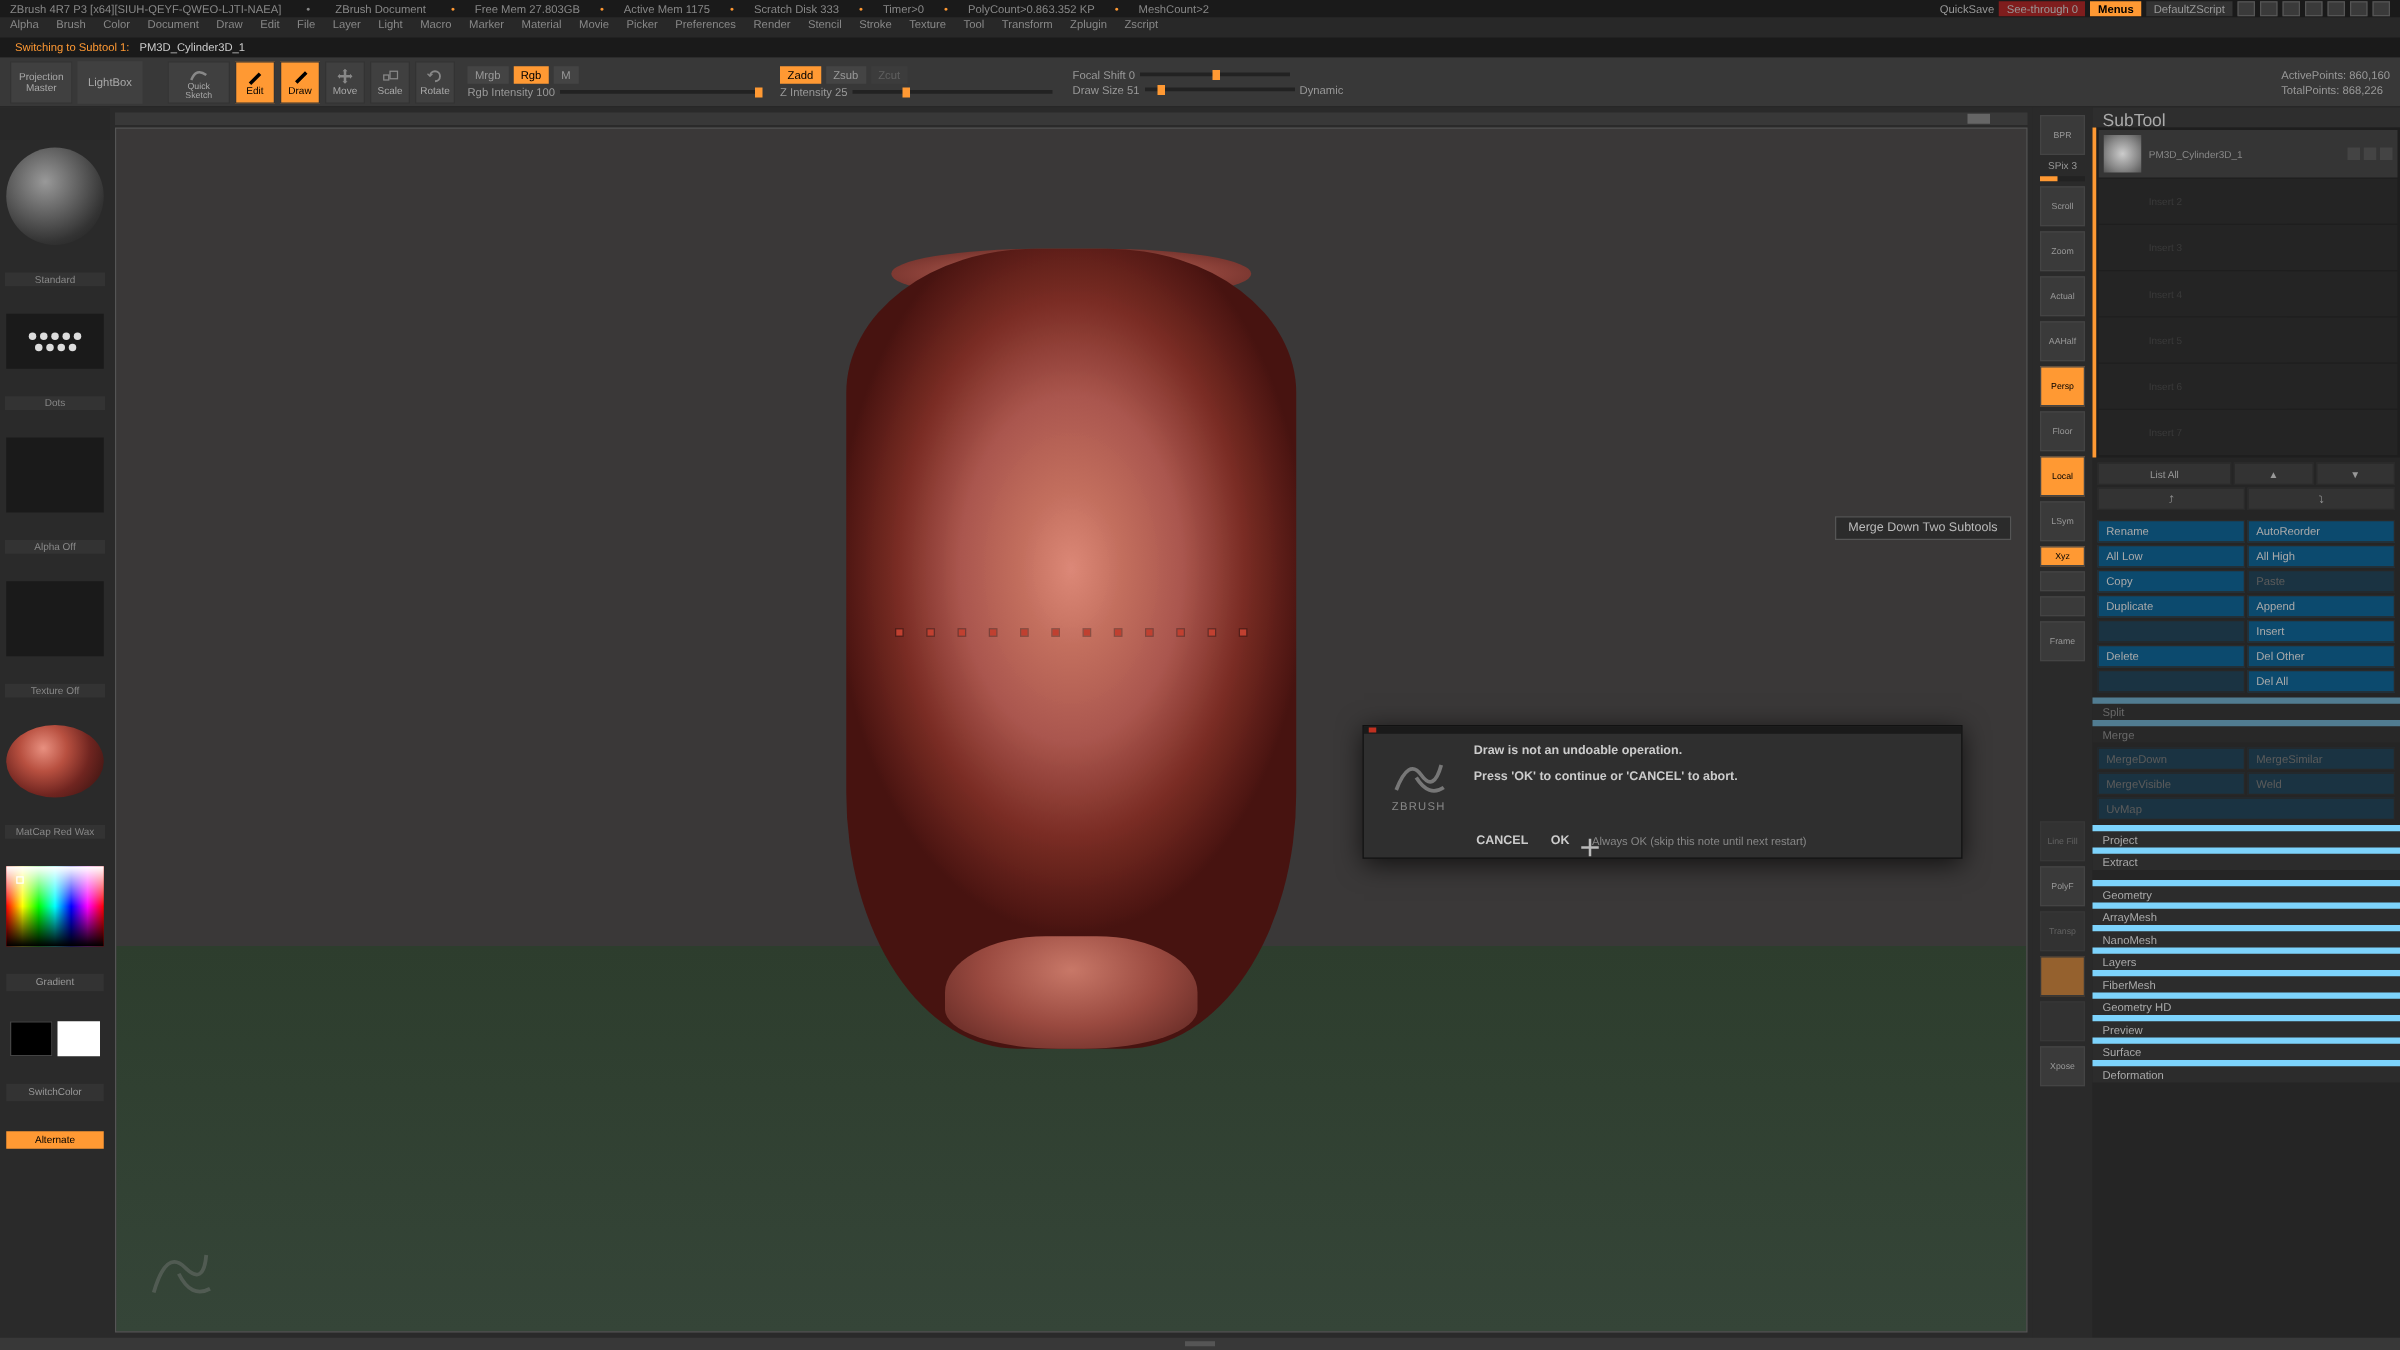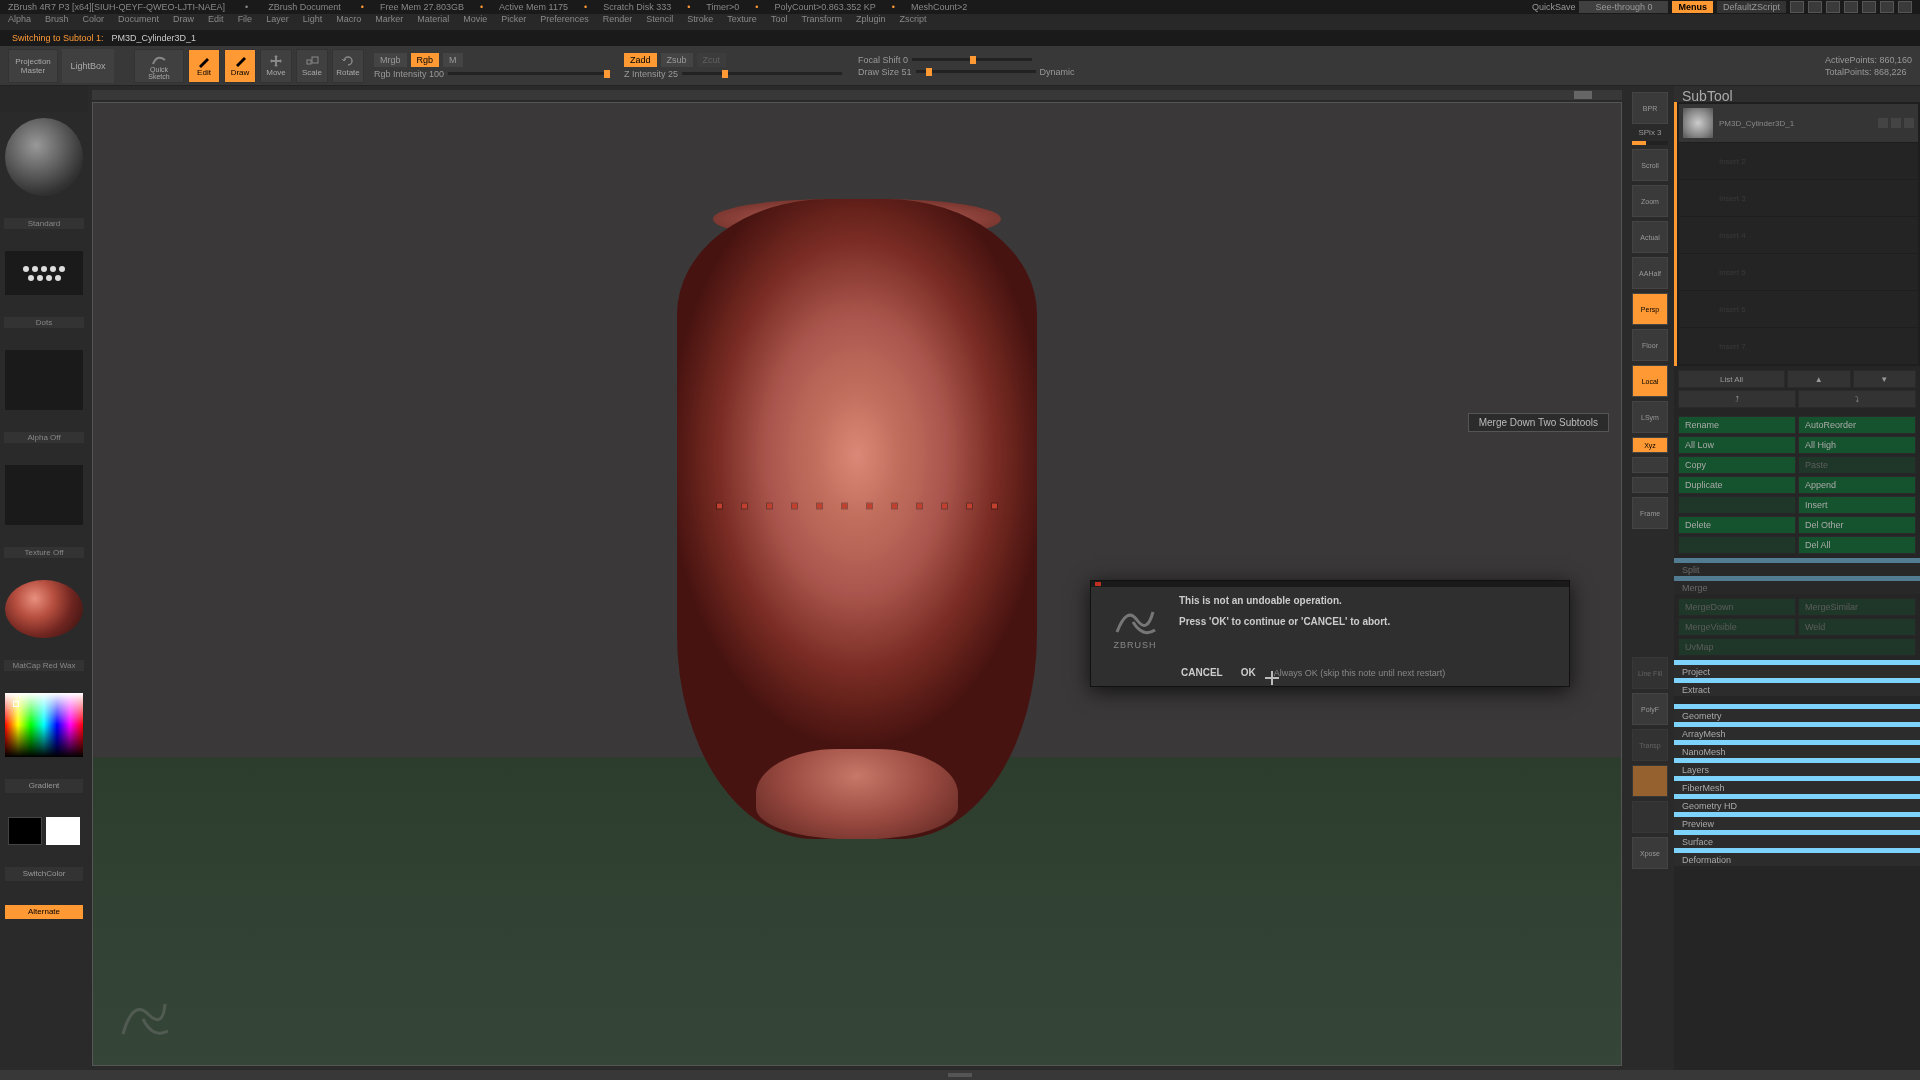--- a/index.html
+++ b/index.html
@@ -5,21 +5,21 @@
 * { margin: 0; padding: 0; box-sizing: border-box; font-family: Verdana, sans-serif; user-select: none; }
 body { background: #282828; color: #999; font-size: 10px; overflow: hidden; width: 1920px; height: 1080px; }
 
 
 .titlebar { height: 14px; background: #1a1a1a; display: flex; align-items: center; padding: 0 8px; font-size: 9px; color: #888; gap: 20px; }
 .titlebar .status { display: flex; gap: 16px; }
 .titlebar .status span { color: #888; }
 .titlebar .status .sep { color: #ff9933; }
 .titlebar .right-ctrls { margin-left: auto; display: flex; gap: 4px; align-items: center; }
 .titlebar .quicksave { color: #999; }
-.titlebar .see-through { background: #404040; padding: 1px 16px; color: #999; }
+.titlebar .see-through { background: #7f1d1d; padding: 1px 6px; color: #999; }
 .titlebar .menus-btn { background: #ff9933; color: #000; padding: 1px 6px; font-weight: bold; }
 .titlebar .default-script { background: #333; padding: 1px 6px; color: #999; }
 .titlebar .win-btn { width: 14px; height: 12px; background: #3a3a3a; border: 1px solid #555; }
 
 
 .menubar { height: 16px; background: #282828; display: flex; align-items: flex-start; padding: 0 8px; gap: 14px; font-size: 9px; color: #888; }
 .menubar span { cursor: pointer; }
 
 
 .statusline { height: 16px; background: #1a1a1a; display: flex; align-items: center; padding: 0 12px; font-size: 9px; }
@@ -96,21 +96,21 @@
 .subtool-list { background: #1e1e1e; padding: 2px; display: flex; flex-direction: column; gap: 1px; border-left: 3px solid #ff9933; }
 .subtool-row { height: 38px; background: #2a2a2a; display: flex; align-items: center; gap: 6px; padding: 2px 4px; font-size: 8px; color: #888; }
 .subtool-row.active { background: #353535; }
 .subtool-thumb { width: 30px; height: 30px; background: radial-gradient(circle, #ccc 0%, #888 60%, #555 100%); }
 .subtool-icons { margin-left: auto; display: flex; gap: 3px; }
 .subtool-icons i { width: 10px; height: 10px; background: #444; display: block; }
 .subtool-row.blank { height: 36px; opacity: 0.5; }
 .list-controls { display: flex; flex-wrap: wrap; gap: 2px; padding: 4px; }
 .list-controls .lc-btn { height: 18px; background: #333; flex: 1 0 60px; display: flex; align-items: center; justify-content: center; font-size: 8px; color: #999; border: 1px solid #2a2a2a; }
 .btn-grid { display: grid; grid-template-columns: 1fr 1fr; gap: 2px; padding: 4px; }
-.btn-grid .gb { height: 18px; background: #14532d; display: flex; align-items: center; padding: 0 6px; font-size: 9px; color: #aaa; border: 1px solid #2a2a2a; }
+.btn-grid .gb { height: 18px; background: #0c4a6e; display: flex; align-items: center; padding: 0 6px; font-size: 9px; color: #aaa; border: 1px solid #2a2a2a; }
 .btn-grid .gb.full { grid-column: 1 / -1; }
 .btn-grid .gb.dim { opacity: 0.4; }
 .section-label { height: 18px; background: #2c2c2c; padding: 2px 8px; font-size: 9px; color: #aaa; border-top: 5px solid #7dd3fc; }
 
 
 .modal { position: absolute; left: 1090px; top: 580px; width: 480px; background: #2f2f2f; border: 1px solid #111; box-shadow: 0 4px 20px rgba(0,0,0,0.7); }
 .modal-bar { height: 6px; background: #1a1a1a; position: relative; }
 .modal-bar::before { content:''; position: absolute; left: 4px; top: 1px; width: 6px; height: 4px; background: #c03020; }
 .modal-body { display: flex; padding: 8px 12px; gap: 12px; }
 .modal-logo { width: 64px; height: 60px; display: flex; flex-direction: column; align-items: center; justify-content: center; }
@@ -473,21 +473,21 @@
 <div class="modal">
   <div class="modal-bar"></div>
   <div class="modal-body">
     <div class="modal-logo">
       <svg viewBox="0 0 48 40">
           <path d="M6 32 Q16 6 26 20 Q36 34 42 12 M22 22 Q32 38 44 30" stroke="#777" fill="none" stroke-width="3"></path>
         </svg>
       <span>ZBRUSH</span>
     </div>
     <div class="modal-text">
-      <span>This is not an undoable operation.</span>
+      <span>Draw is not an undoable operation.</span>
       <span>Press 'OK' to continue or 'CANCEL' to abort.</span>
     </div>
   </div>
   <div class="modal-actions">
     <span class="act">CANCEL</span>
     <span class="act">OK</span>
     <span class="hint">Always OK (skip this note until next restart)</span>
   </div>
   <div class="cursor-cross"></div>
 </div>

